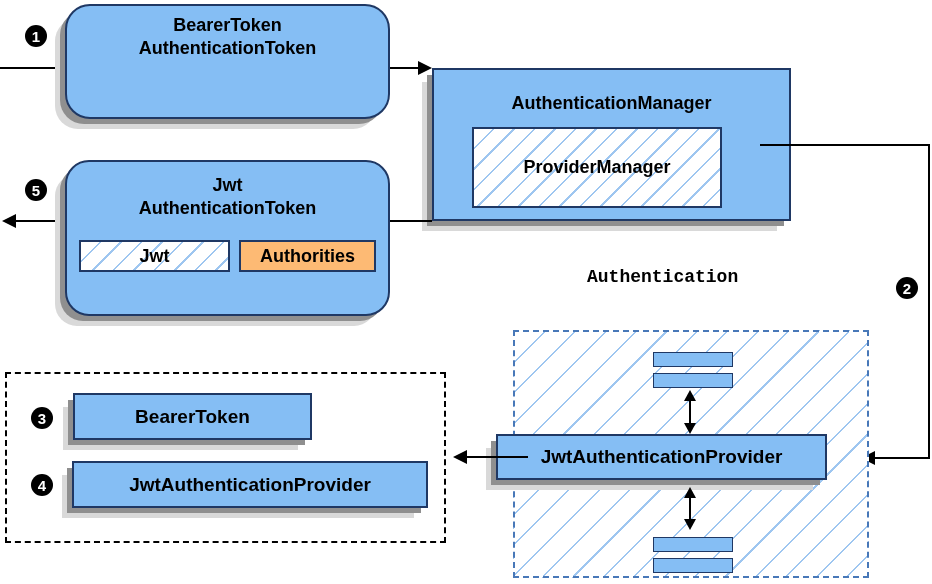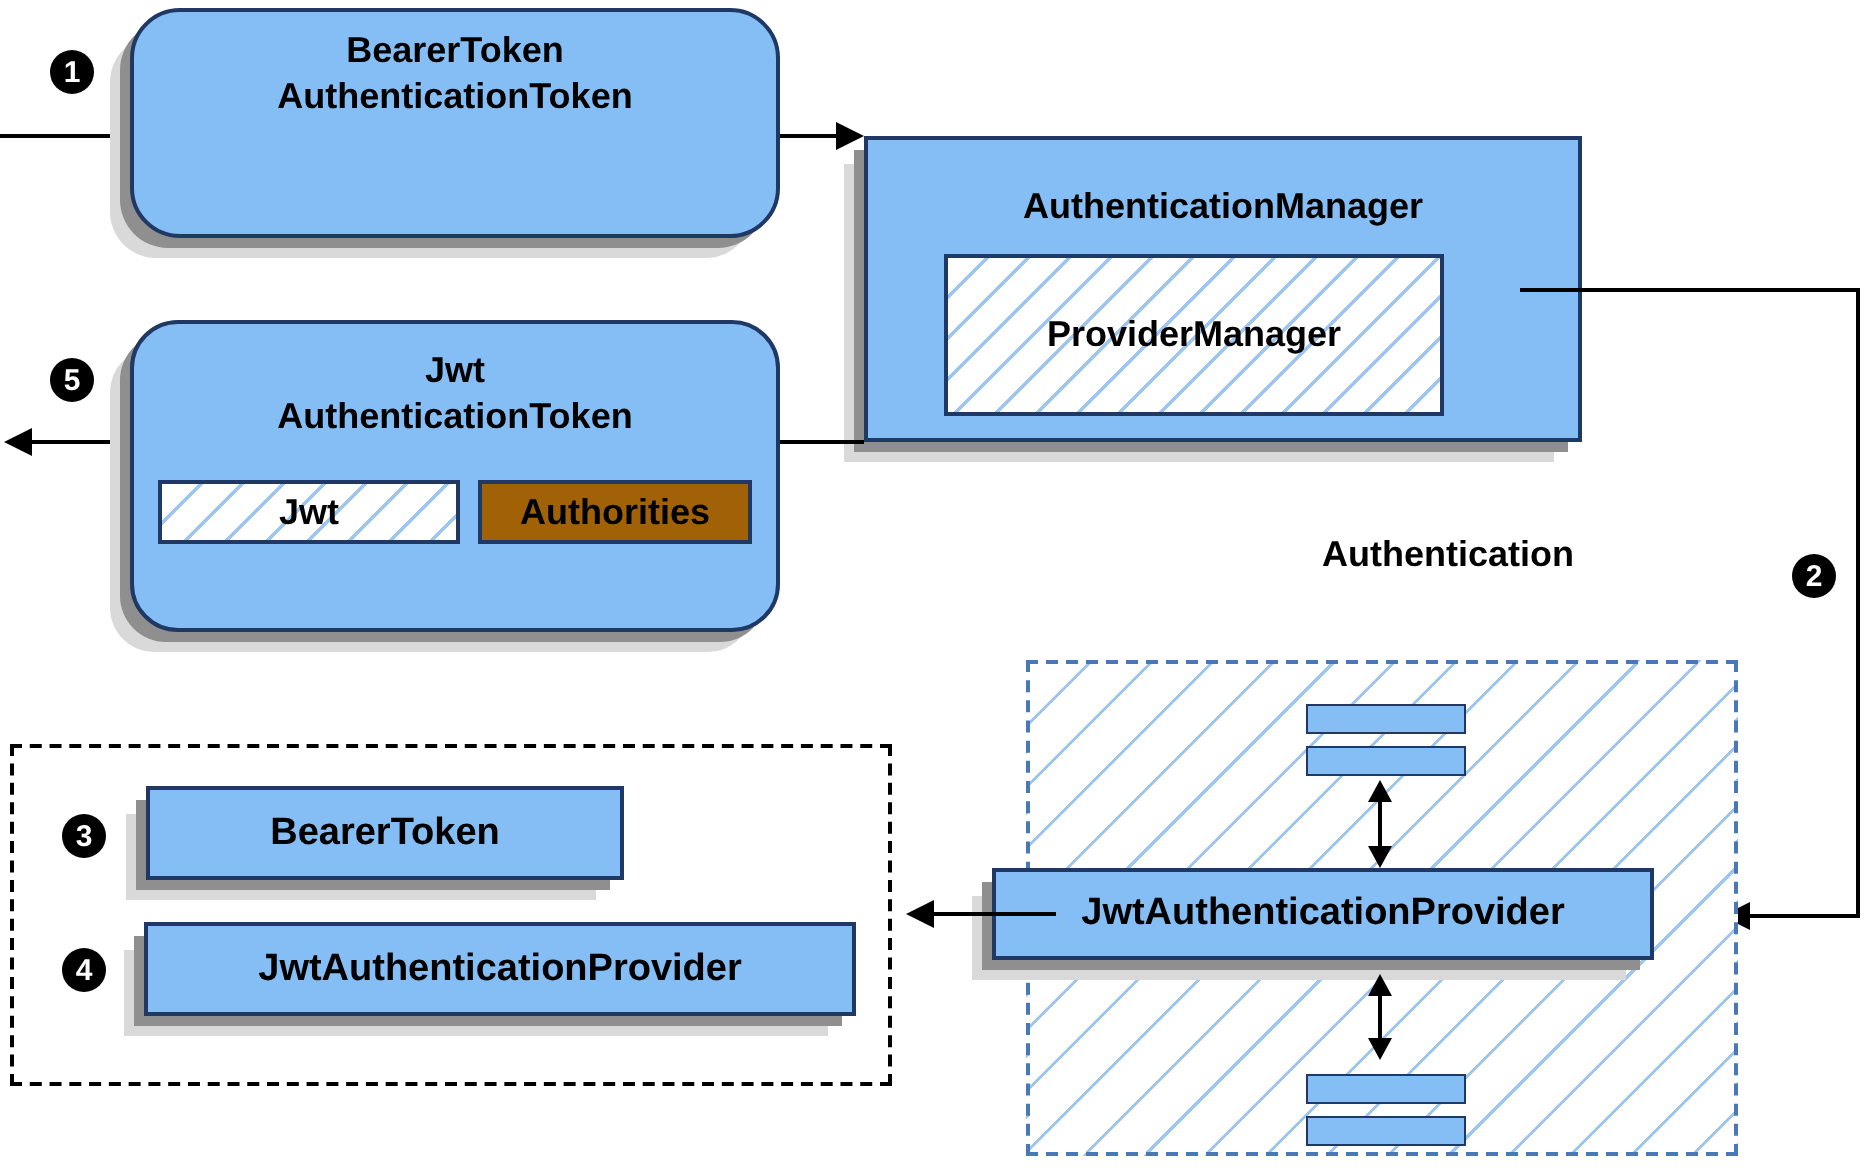--- a/index.html
+++ b/index.html
@@ -9,21 +9,21 @@
   }
   .node {
     position:absolute; box-sizing:border-box;
     background:#85BEF4; border:2px solid #1F3864;
   }
   .shadowed { box-shadow:-6px 6px 0 -1px #8f8f8f, -12px 12px 0 -2px #d9d9d9; }
   .rounded { border-radius:24px; }
   .title { position:absolute; left:0; width:100%; text-align:center;
            font-weight:bold; font-size:18px; line-height:23px; }
   .inner {
-    position:absolute; box-sizing:border-box; background:#a16207;
+    position:absolute; box-sizing:border-box; background:#fdba74;
     border:2px solid #1F3864; display:flex; align-items:center; justify-content:center;
     font-weight:bold; font-size:18px;
   }
   .hatch-sm { background-color:#fff;
     background-image:repeating-linear-gradient(135deg, rgba(0,0,0,0) 0px, rgba(0,0,0,0) 13px, #9EC6F0 13px, #9EC6F0 14.5px); }
   .hatch-lg { background-color:#fff;
     background-image:repeating-linear-gradient(135deg, rgba(0,0,0,0) 0px, rgba(0,0,0,0) 20px, #9EC6F0 20px, #9EC6F0 21.5px); }
   .dashed-blue { position:absolute; box-sizing:border-box; border:2px dashed #4878B8; }
   .dashed-black { position:absolute; box-sizing:border-box; border:2px dashed #000; background:#fff; }
   .badge {
@@ -33,21 +33,21 @@
   }
   .hline, .vline { position:absolute; background:#000; }
   .hline { height:2px; } .vline { width:2px; }
   .tri { position:absolute; width:0; height:0; }
   .tri-right { border-top:7px solid transparent; border-bottom:7px solid transparent; border-left:14px solid #000; }
   .tri-left  { border-top:7px solid transparent; border-bottom:7px solid transparent; border-right:14px solid #000; }
   .tri-up    { border-left:6px solid transparent; border-right:6px solid transparent; border-bottom:11px solid #000; }
   .tri-down  { border-left:6px solid transparent; border-right:6px solid transparent; border-top:11px solid #000; }
   .bar { position:absolute; box-sizing:border-box; width:80px; height:15px;
          background:#85BEF4; border:1.5px solid #1F3864; }
-  .grouplabel { position:absolute; text-align:right; font-weight:bold; font-size:18px; line-height:24px; }
+  .grouplabel { position:absolute; text-align:left; font-weight:bold; font-size:18px; line-height:24px;font-family:Liberation Mono, monospace; }
 </style>
 </head>
 <body>
 
 <div id="canvas">
 
   <div class="badge" style="left:25px; top:25px;">
     <span>1</span>
   </div>
   <div class="hline" style="left:0; top:67px; width:65px;"></div>

